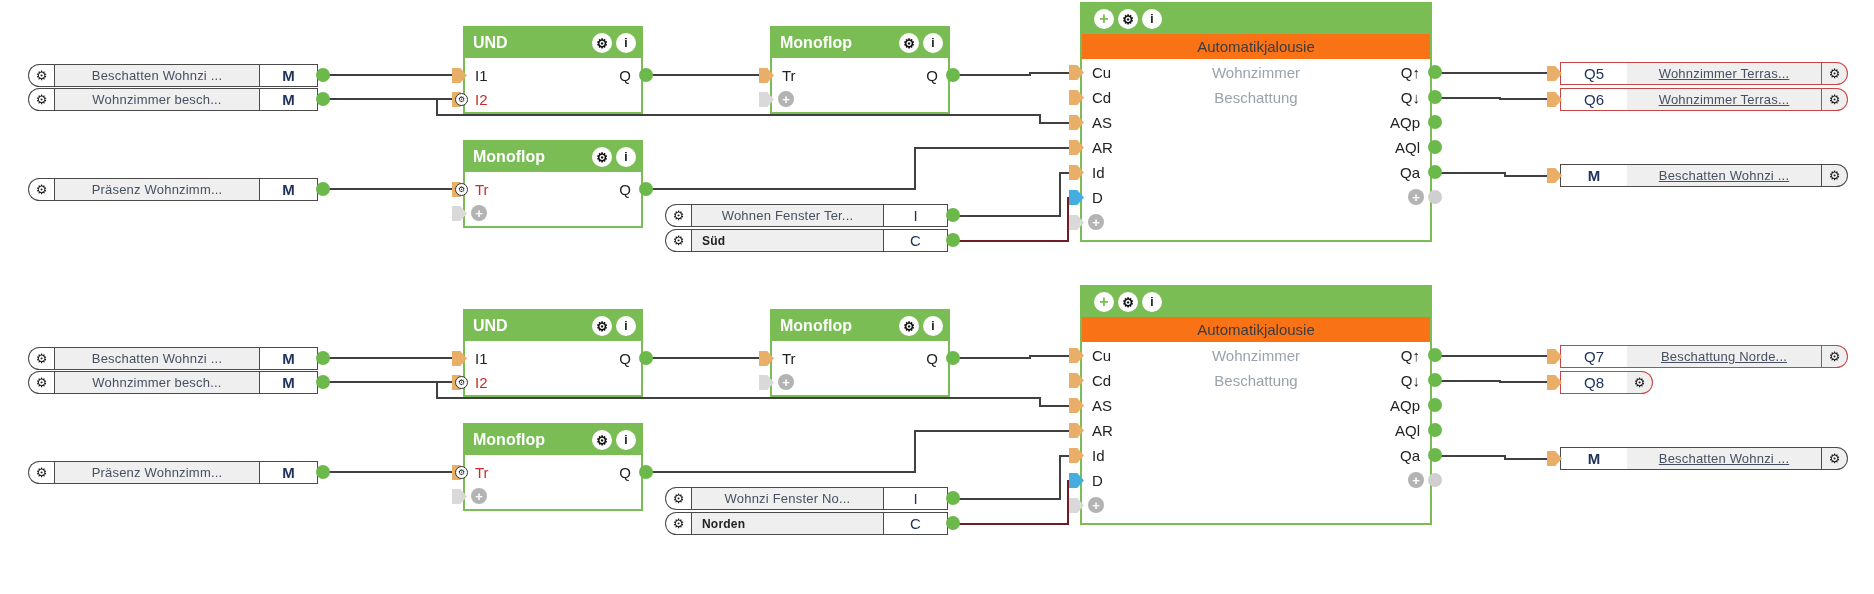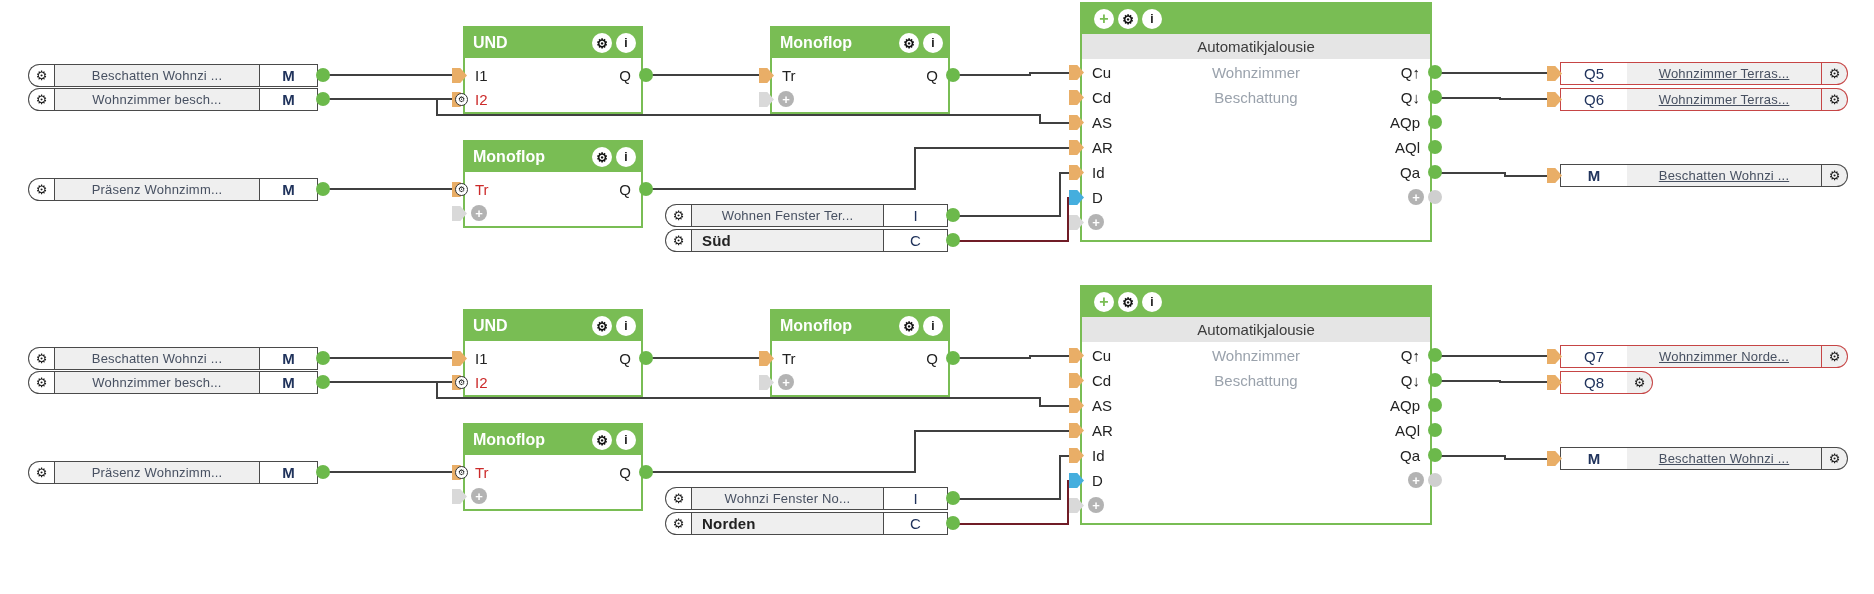--- a/index.html
+++ b/index.html
@@ -10,21 +10,21 @@
   
   .pill{position:absolute;display:flex;height:23px;z-index:2;}
   .pill>div{box-sizing:border-box;}
   .cap{width:26px;border:1.5px solid #4a4a4a;border-right:none;border-radius:13px 0 0 13px;
        background:#fff;display:flex;align-items:center;justify-content:center;flex:none;}
   .capR{width:26px;border:1.5px solid #4a4a4a;border-left:none;border-radius:0 13px 13px 0;
        background:#efefef;display:flex;align-items:center;justify-content:center;flex:none;}
   .lbl{flex:1;border:1.5px solid #4a4a4a;background:#efefef;font-size:13px;color:#475061;
        display:flex;align-items:center;justify-content:center;white-space:nowrap;overflow:hidden;
        letter-spacing:.2px;}
-  .lblb{justify-content:flex-start;padding-left:10px;font-weight:bold;font-size:15px;color:#222;text-align:right;}
+  .lblb{justify-content:flex-start;padding-left:10px;font-weight:bold;font-size:12px;color:#222;text-align:right;}
   .tag{border:1.5px solid #4a4a4a;border-left:none;background:#fff;display:flex;align-items:center;
        justify-content:center;font-size:15px;color:#20335c;flex:none;}
   .tag.w58{width:58px;font-weight:bold;}
   .tag.w64{width:64px;}
   .pill.out .tag{border-left:1.5px solid #4a4a4a;border-right:none;width:67px;}
   .pill.out .lbl{border-left:none;text-decoration:underline;}
   .pill.red .cap,.pill.red .capR,.pill.red .lbl,.pill.red .tag{border-color:#c64545;}
   .g{font-size:13px;color:#1a1a1a;line-height:1;}
 
   
@@ -43,21 +43,21 @@
   .hdr{position:absolute;left:0;top:0;right:0;height:30px;background:#79bd54;display:flex;
        align-items:center;padding:0 5px 0 8px;box-sizing:border-box;}
   .ttl{color:#fff;font-weight:bold;font-size:16px;flex:1;white-space:nowrap;overflow:hidden;}
   .hic{width:20px;height:20px;border-radius:50%;background:#fff;color:#111;display:flex;flex:none;
        align-items:center;justify-content:center;font-size:13px;margin-left:4px;font-weight:bold;}
   .hic.mv{color:#79bd54;font-size:16px;}
   .hic.info{font-size:12px;font-style:normal;}
   .brow{position:absolute;left:0;width:100%;height:23px;display:flex;align-items:center;
        justify-content:space-between;padding:0 10px;box-sizing:border-box;font-size:15px;color:#222;}
   .red-t{color:#cc2a2a;}
-  .sub{position:absolute;top:30px;left:0;right:0;height:25px;background:#e5e5e5;font-size:15px;
+  .sub{position:absolute;top:30px;left:0;right:0;height:25px;background:#f97316;font-size:15px;
        color:#3c3c3c;display:flex;align-items:center;justify-content:center;}
   .min{position:absolute;left:10px;height:23px;line-height:23px;font-size:15px;color:#222;}
   .mout{position:absolute;right:10px;height:23px;line-height:23px;font-size:15px;color:#222;}
   .mmid{position:absolute;left:60px;right:60px;text-align:center;height:23px;line-height:23px;
        font-size:15px;color:#9aa2ac;}
   .plus{position:absolute;width:16px;height:16px;border-radius:50%;background:#b3b3b3;color:#fff;
        font-size:13px;font-weight:bold;display:flex;align-items:center;justify-content:center;z-index:3;}
 </style>
 </head>
 <body>
@@ -380,21 +380,21 @@
     <span class="gpin" style="right:-12px;top:86px"></span>
     <span class="gpin" style="right:-12px;top:111px"></span>
     <span class="gpin" style="right:-12px;top:136px"></span>
     <span class="gpin" style="right:-12px;top:161px"></span>
     <span class="gpin gray" style="right:-12px;top:186px"></span>
   </div>
 
   <div class="pill out red" style="left:1560px;top:345px;width:288px">
     <span class="opin" style="left:-13px;top:4px"></span>
     <div class="tag">Q7</div>
-    <div class="lbl">Wohnzimmer Norde...</div>
+    <div class="lbl">Beschattung Norde...</div>
     <div class="capR">
         <span class="g">⚙</span>
       </div>
   </div>
   <div class="pill out red" style="left:1560px;top:371px;width:288px">
     <span class="opin" style="left:-13px;top:4px"></span>
     <div class="tag">Q8</div>
     <div class="capR">
         <span class="g">⚙</span>
       </div>

